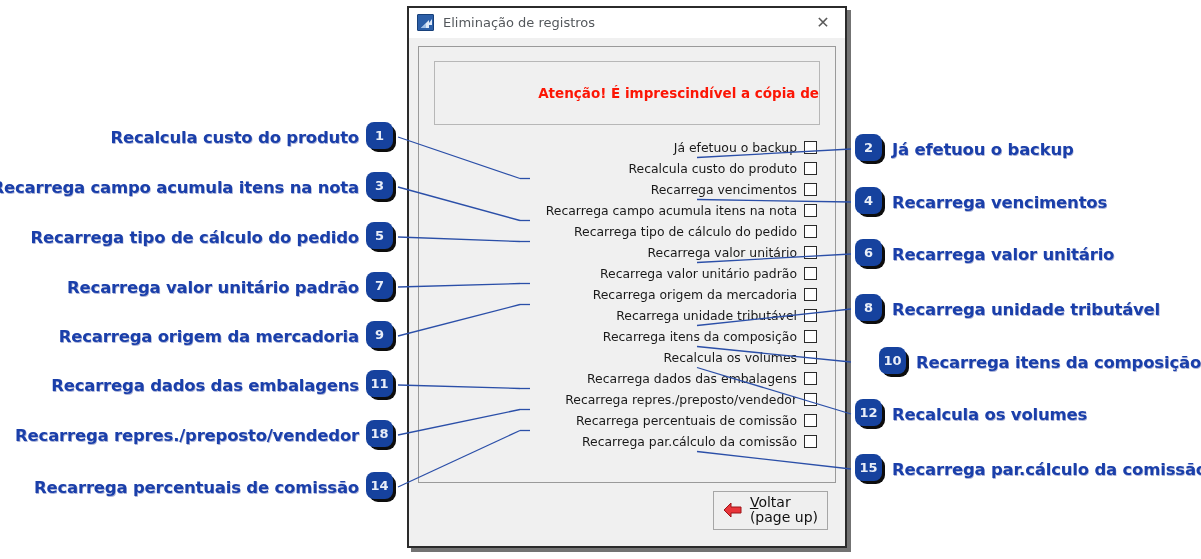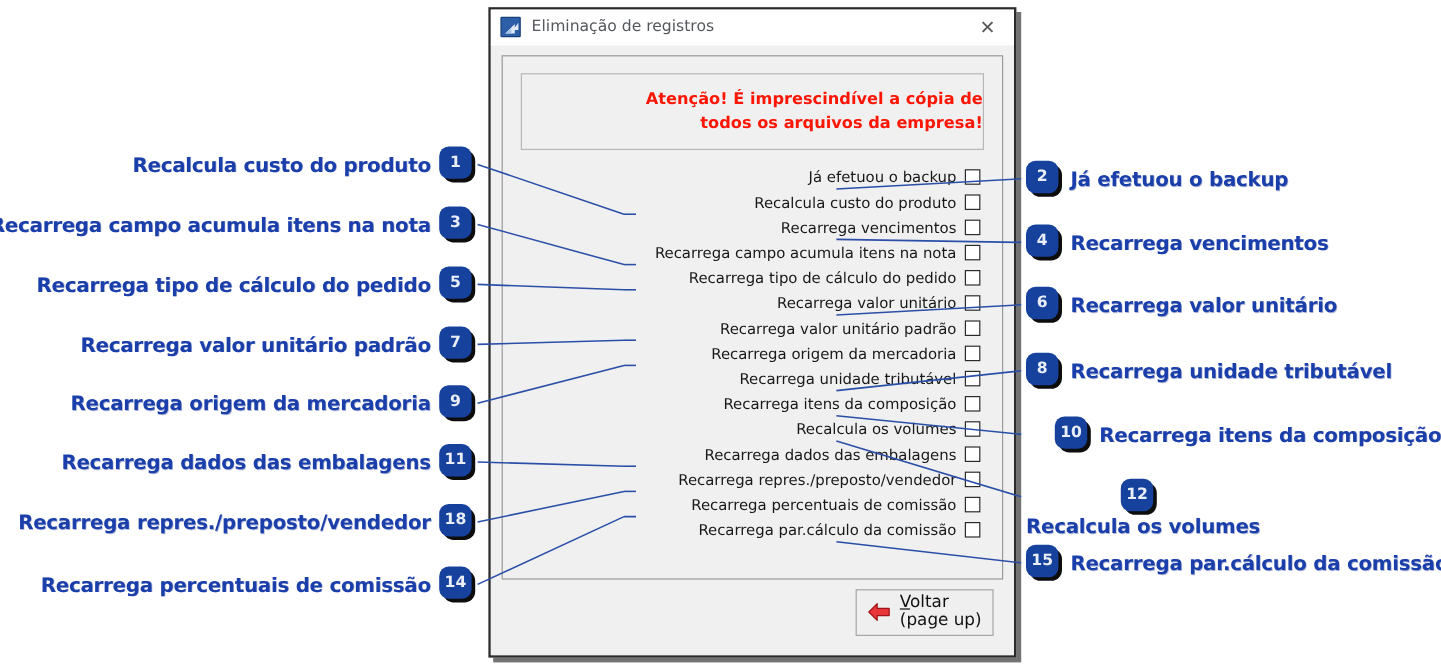--- a/index.html
+++ b/index.html
@@ -209,21 +209,20 @@
     </span>
     <span id="title-text">Eliminação de registros</span>
     <span id="close-btn">✕</span>
   </div>
 
   <div id="client-area">
     <div id="page-panel">
 
       <div id="warning-box">
         <div class="warn-line">Atenção! É imprescindível a cópia de</div>
-        <div class="warn-line">todos os arquivos da empresa!</div>
       </div>
 
       <div id="checkbox-list">
           <div class="cb-row">
             <span class="cb-label">Já efetuou o backup</span>
             <span class="cb-box"></span>
           </div>
           <div class="cb-row">
             <span class="cb-label">Recalcula custo do produto</span>
             <span class="cb-box"></span>
@@ -412,21 +411,21 @@
       </span>
       <span class="anno-label">Recarrega unidade tributável</span>
     </div>
     <div class="anno anno-right" style="top: 347px; left: 855px; padding-left: 24px;">
       <span class="badge-wrap">
         <span class="badge-shadow"></span>
         <span class="badge">10</span>
       </span>
       <span class="anno-label">Recarrega itens da composição</span>
     </div>
-    <div class="anno anno-right" style="top: 399px; left: 855px; flex-direction: column;">
+    <div class="anno anno-right" style="top: 399px; left: 855px;">
       <span class="badge-wrap">
         <span class="badge-shadow"></span>
         <span class="badge">12</span>
       </span>
       <span class="anno-label">Recalcula os volumes</span>
     </div>
     <div class="anno anno-right" style="top: 454px; left: 855px;">
       <span class="badge-wrap">
         <span class="badge-shadow"></span>
         <span class="badge">15</span>

